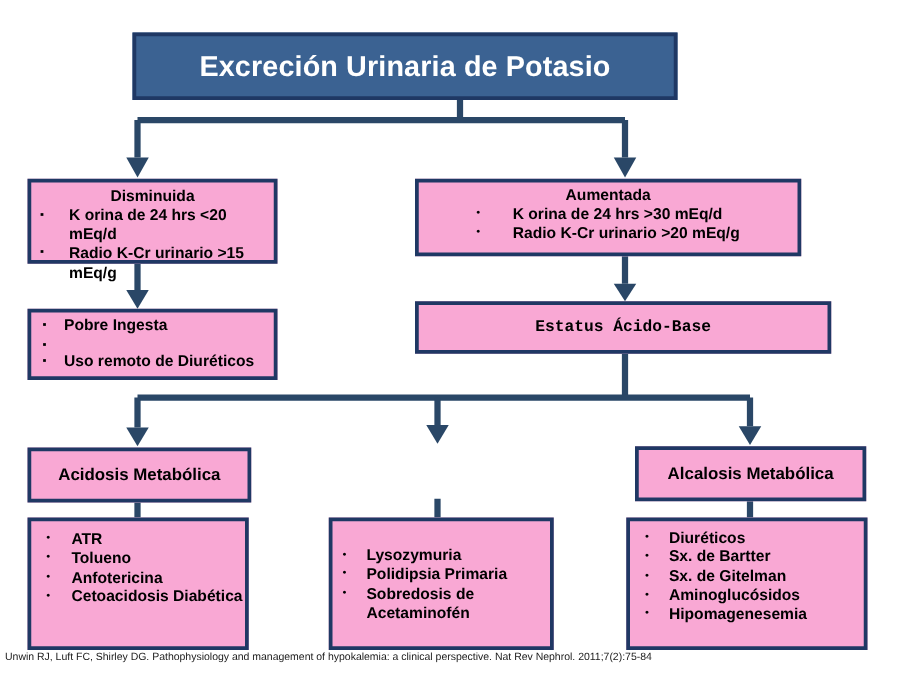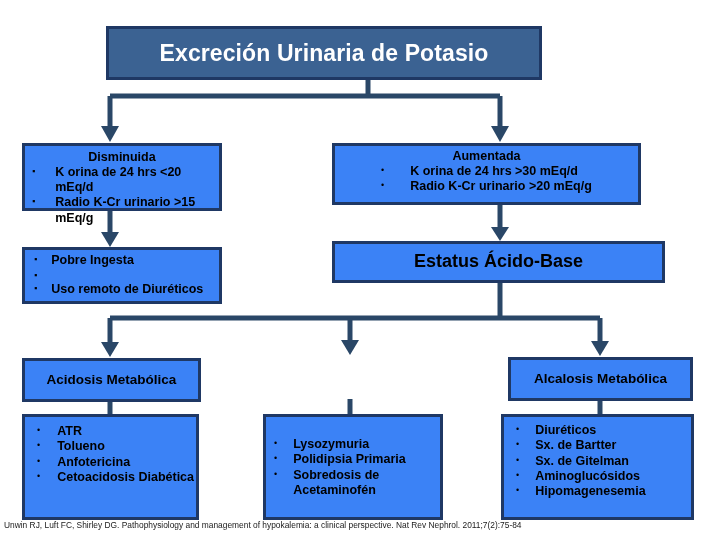--- a/index.html
+++ b/index.html
@@ -26,21 +26,21 @@
     top: 0;
     width: 720px;
     height: 540px;
   }
 
   
   .box {
     position: absolute;
     box-sizing: border-box;
     border: 3px solid #1F3864;
-    background: #3b82f6;
+    background: #f9a8d4;
     display: flex;
     flex-direction: column;
     justify-content: center;
   }
 
   
   #title-box {
     left: 106px;
     top: 26px;
     width: 436px;
@@ -126,21 +126,21 @@
 
   
   #box-estatus {
     left: 332px;
     top: 241px;
     width: 333px;
     height: 42px;
     align-items: center;
     justify-content: center;
   }
-  #box-estatus .hdr { font-size: 18px; }
+  #box-estatus .hdr { font-size: 13px; font-family: Liberation Mono, monospace; }
 
   
   #box-acidosis {
     left: 22px;
     top: 358px;
     width: 179px;
     height: 44px;
     align-items: center;
     justify-content: center;
   }

